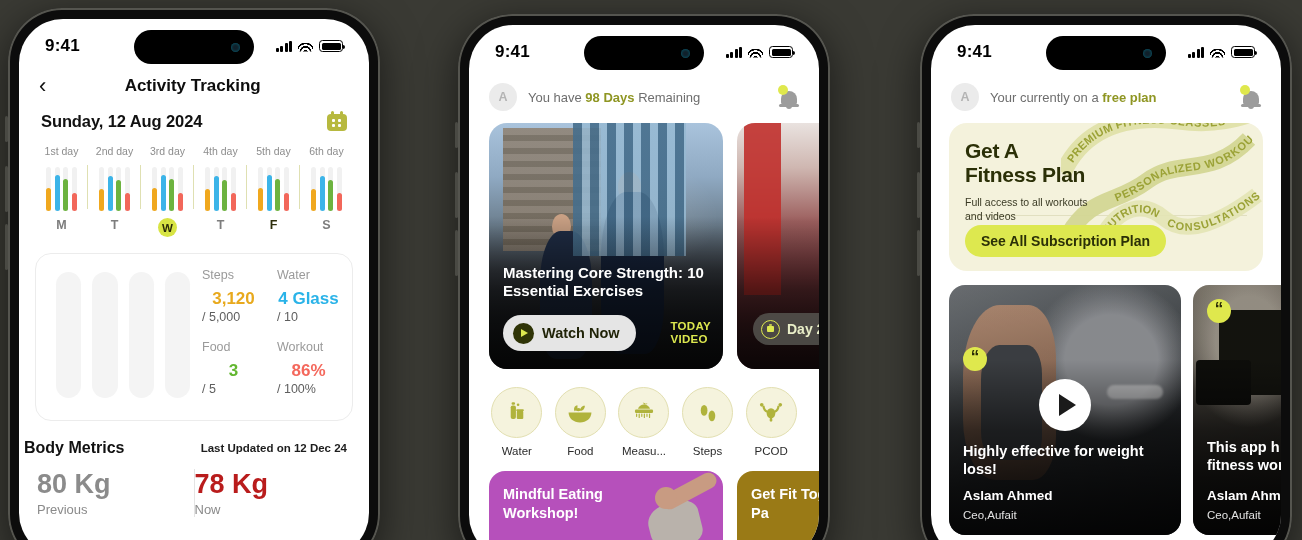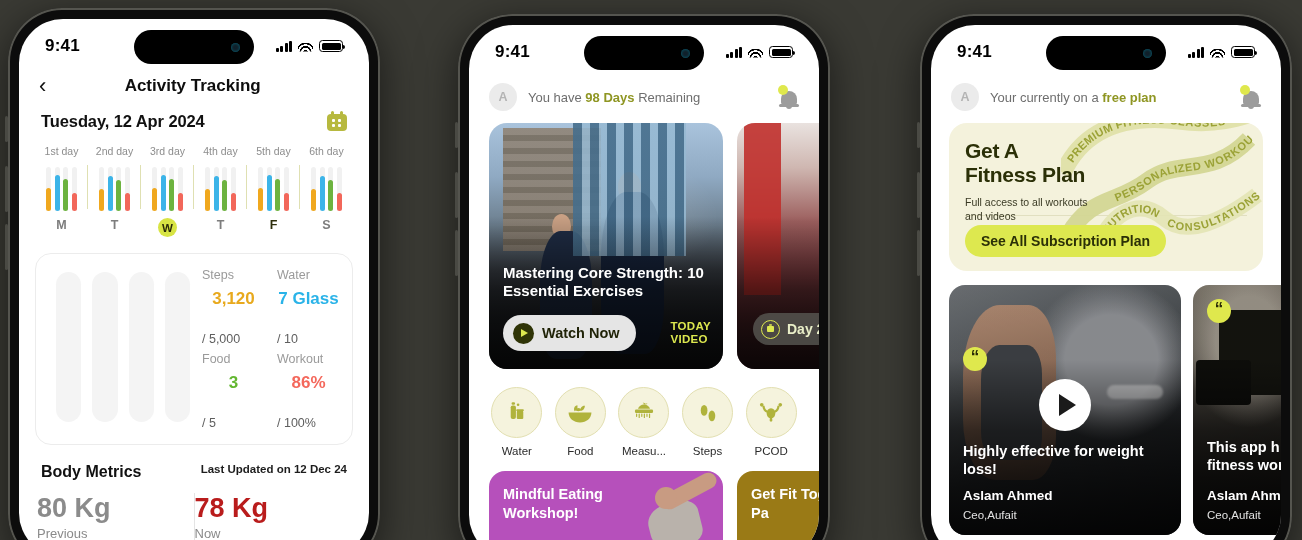--- a/index.html
+++ b/index.html
@@ -90,23 +90,23 @@
   .chart-days span .pill{display:inline-flex;align-items:center;justify-content:center;
      width:19px;height:19px;border-radius:50%;background:#d8e444;color:#2b2b07;font-weight:700;font-size:11.5px;}
 
   .statcard{margin:16px 16px 0 16px;border:1px solid #ececec;border-radius:16px;
             display:flex;padding:14px 12px;min-height:168px;}
   .statcard .ghost{flex:0 0 150px;display:flex;gap:11px;padding:4px 8px 8px 8px;}
   .statcard .ghost i{flex:1;background:#f4f4f4;border-radius:14px;}
   .statcard .grid{flex:1;display:grid;grid-template-columns:1fr 1fr;grid-template-rows:1fr 1fr;gap:6px 12px;padding-left:4px;}
   .stat .k{font-size:12.5px;color:#9a9a9a;}
   .stat .v{font-size:17px;font-weight:700;margin-top:7px;text-align:center;}
-  .stat .t{font-size:12.5px;color:#5e5e5e;margin-top:23px;}
-
-  .bm-head{display:flex;align-items:flex-start;padding:18px 22px 0 22px;}
+  .stat .t{font-size:12.5px;color:#5e5e5e;margin-top:1px;}
+
+  .bm-head{display:flex;align-items:center;padding:18px 22px 0 5px;}
   .bm-title{font-size:16px;font-weight:700;color:#111;}
   .bm-upd{margin-left:auto;font-size:11.5px;font-weight:700;color:#1d1d1d;}
   .bm-row{display:flex;margin-top:12px;padding:0 18px;}
   .bm-col{flex:1;text-align:left;}
   .bm-col+.bm-col{border-left:1px solid #e4e4e4;}
   .bm-v{font-size:27px;font-weight:700;}
   .bm-l{font-size:13px;color:#8a8a8a;margin-top:2px;}
 
   
   .toprow{display:flex;align-items:center;gap:11px;padding:8px 20px 0 20px;height:40px;}
@@ -244,21 +244,21 @@
         </div>
       </div>
 
       <div class="scr-body">
         <div class="p1-nav">
           <div class="p1-back">‹</div>
           <div class="p1-title">Activity Tracking</div>
         </div>
 
         <div class="p1-daterow">
-          <div class="p1-date">Tuesday, 12 Apr 2024</div>
+          <div class="p1-date">Sunday, 12 Aug 2024</div>
           <div class="cal-icon">
             <div class="p a"></div>
               <div class="p b"></div>
               <div class="body"></div>
             <div class="d" style="left:5px;top:8px"></div>
               <div class="d" style="left:11px;top:8px"></div>
             <div class="d" style="left:5px;top:13px"></div>
               <div class="d" style="left:11px;top:13px"></div>
           </div>
         </div>
@@ -376,21 +376,21 @@
               <i></i>
             </div>
           <div class="grid" id="stat-grid">
               <div class="stat">
                 <div class="k">Steps</div>
                 <div class="v" style="color: rgb(232, 169, 29);">3,120</div>
                 <div class="t">/ 5,000</div>
               </div>
               <div class="stat">
                 <div class="k">Water</div>
-                <div class="v" style="color: rgb(42, 179, 232);">7 Glass</div>
+                <div class="v" style="color: rgb(42, 179, 232);">4 Glass</div>
                 <div class="t">/ 10</div>
               </div>
               <div class="stat">
                 <div class="k">Food</div>
                 <div class="v" style="color: rgb(99, 183, 49);">3</div>
                 <div class="t">/ 5</div>
               </div>
               <div class="stat">
                 <div class="k">Workout</div>
                 <div class="v" style="color: rgb(244, 104, 92);">86%</div>

